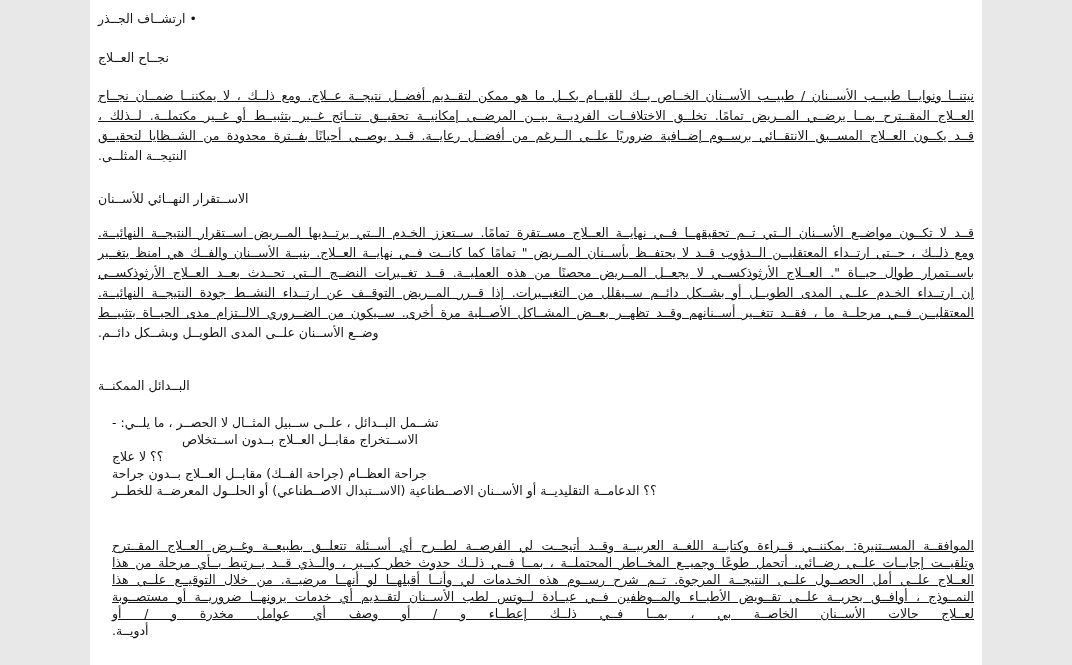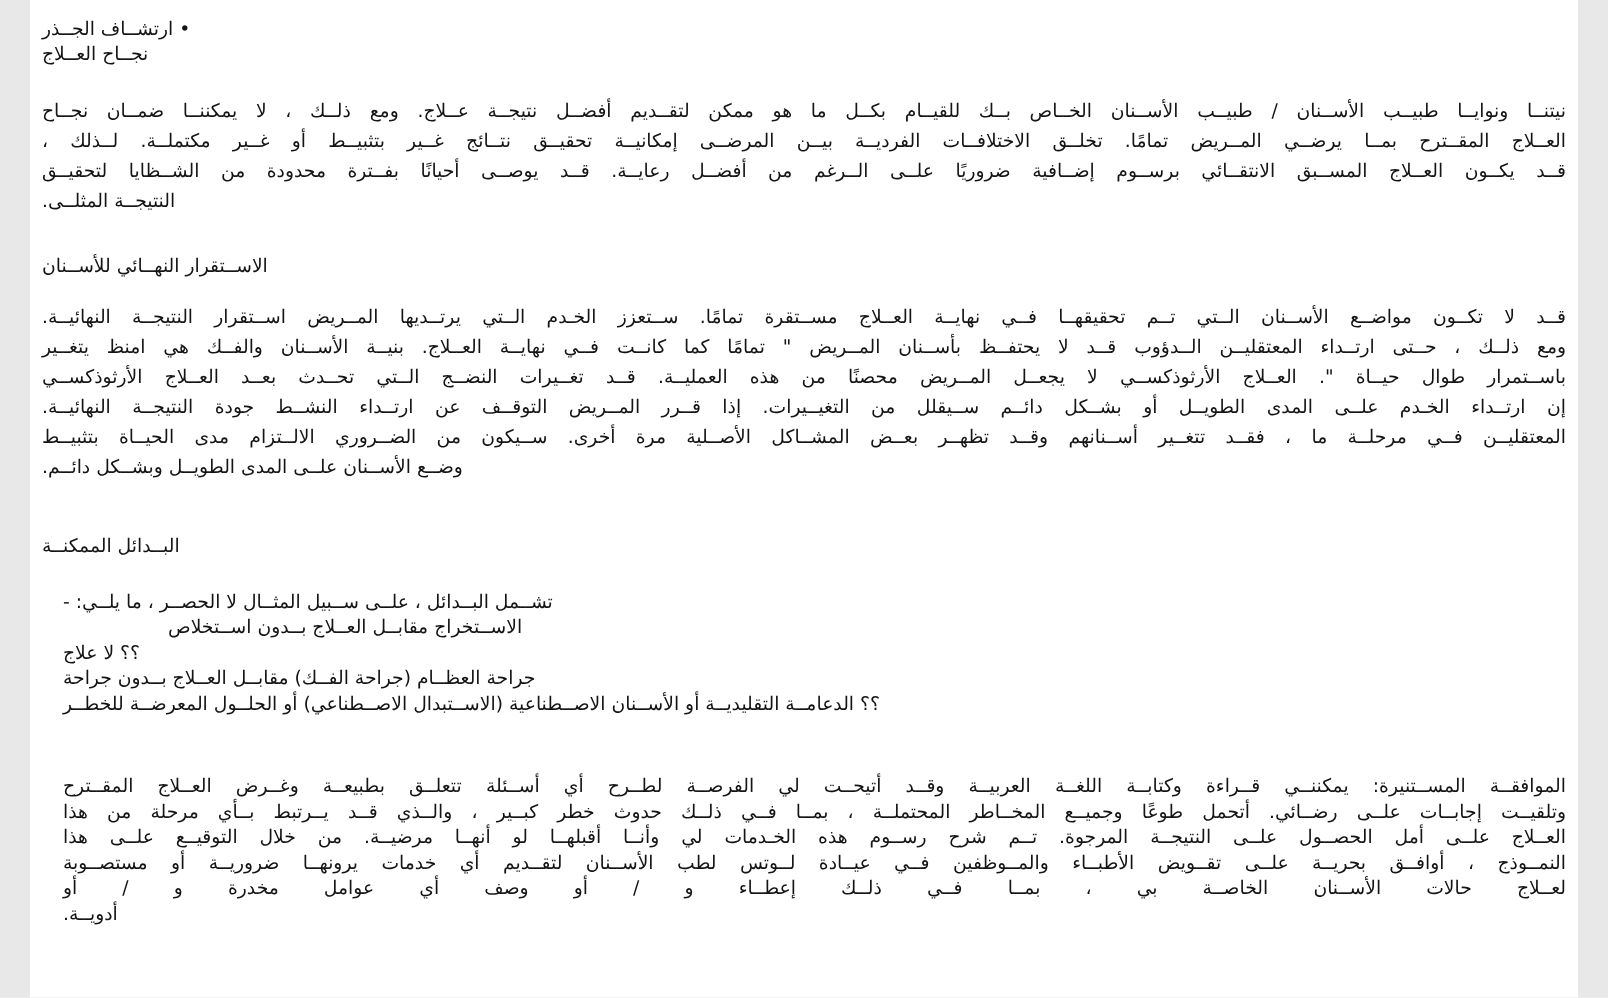--- a/index.html
+++ b/index.html
@@ -1,29 +1,29 @@
 <!DOCTYPE html>
 <html lang="ar"><head>
 <meta charset="utf-8">
 <style>
   html,body{margin:0;padding:0;background:#e8e8e8;}
   .page{
-    width:1032px;height:665px;margin:0 auto;background:#ffffff;
+    width:892px;height:665px;margin:0 auto;background:#ffffff;
     font-family:"DejaVu Sans",sans-serif;color:#141414;
     font-size:12.5px;padding:8px 8px 0 8px;box-sizing:border-box;
     overflow:hidden;
   }
   .line{direction:rtl;unicode-bidi:plaintext;white-space:normal;}
   .para .line{line-height:20px;}
   .tight .line{line-height:17px;margin-left:14px;}
-  .full{text-align:justify;text-align-last:justify;}
+  .full{text-align:justify;text-align-last:justify;text-decoration:underline;}
   .short{text-align:left;text-align-last:left;}
   .heading{direction:rtl;text-align:left;line-height:17px;}
   .bullet-line{direction:rtl;text-align:left;line-height:17px;margin-top:2px;}
-  .h1{}
+  .h1{margin-top:22px;}
   .h2{margin-top:24px;}
   .h3{margin-top:34px;}
   .p1{margin-top:20px;}
   .p2{margin-top:16px;}
   .list{margin-top:20px;}
   .p3{margin-top:38px;}
   .indent{padding-left:70px;}
 </style>
 </head>
 <body>

